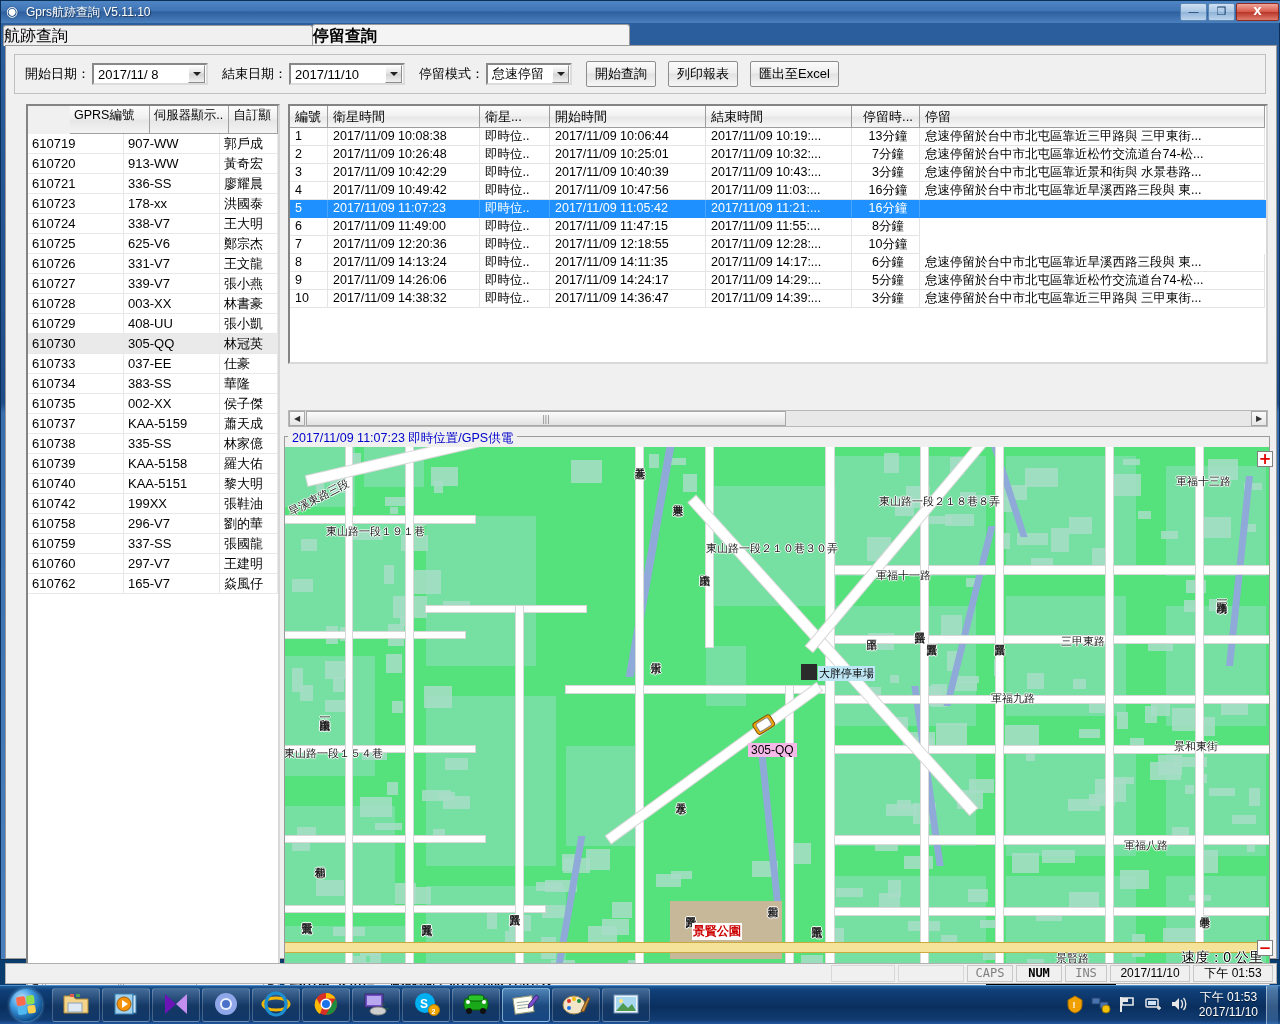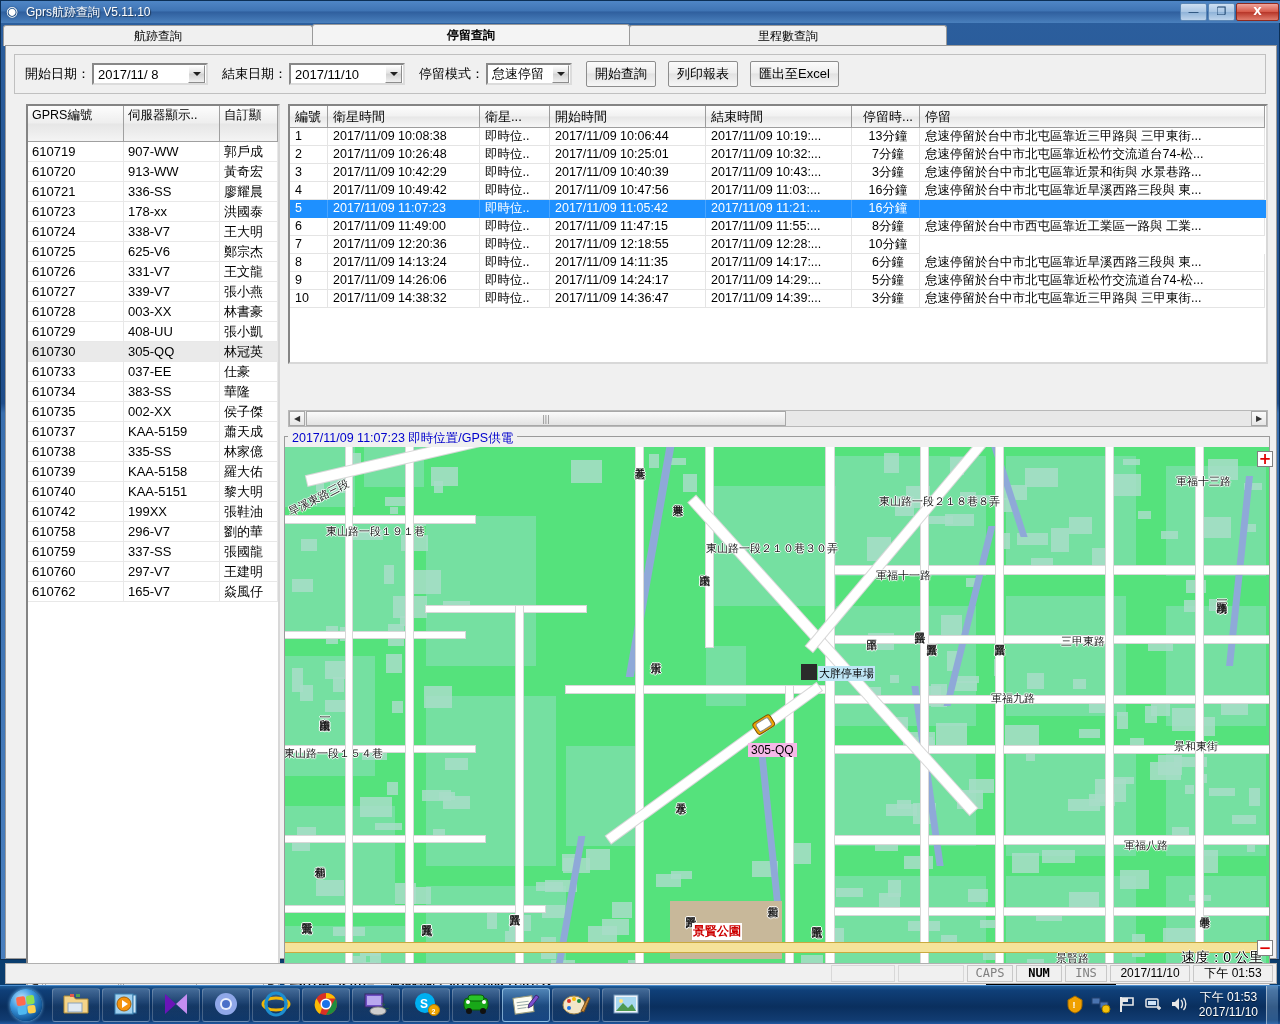--- a/index.html
+++ b/index.html
@@ -49,22 +49,22 @@
     background: linear-gradient(to bottom, #f0a59c 0%, #d75a4a 48%, #b8372a 52%, #e07c6c 100%);
     border-color: #8e2a1e; color: #ffffff; font-weight: bold;
   }
 
   
   #tabstrip {
     position: absolute; left: 2px; top: 23px; width: 1276px; height: 22px;
     display: flex; align-items: flex-end;
   }
   .tab {
-    height: 21px; line-height: 20px; text-align: center;
-    font-size: 12px; color: #000;
+    height: 21px; line-height: 20px; 
+    font-size: 16px; color: #000;
     background: #f0f0f0;
     border: 1px solid #9a9a9a; border-bottom: none;
     border-radius: 3px 3px 0 0;
     margin-right: -1px;
     margin-top: 48px;
   }
   .tab.active { font-weight: bold; background: #f4f4f4; height: 22px; line-height: 21px; }
 
   
   #client {
@@ -103,21 +103,21 @@
     background: linear-gradient(to bottom,#fbfbfb,#eeeeee 45%,#e2e2e2 50%,#f6f6f6);
     border: 1px solid #8d8d8d; border-radius: 2px;
     margin-right: 12px; white-space: nowrap; line-height: 24px; text-align:center;
   }
 
   
   #left-panel {
     position: absolute; left: 20px; top: 58px; width: 254px; height: 890px;
     border: 2px inset #d8d8d8; background: #ffffff; overflow: hidden;
   }
-  .lgrid-head { display: flex; height: 36px; background: #f0f0f0; }
+  .lgrid-head { display: flex; height: 28px; background: #f0f0f0; padding-left: 42px; }
   .lgrid-head .cell {
     font-size: 12.5px; color: #000; line-height: 19px; padding-left: 4px;
     background: linear-gradient(to bottom,#fdfdfd,#eeeeee 48%,#e6e6e6 52%,#f4f4f4);
     border-right: 1px solid #a0a0a0; border-bottom: 1px solid #a0a0a0;
     overflow: hidden; white-space: nowrap;
   }
   .lrow { display: flex; height: 20px; border-bottom: 1px solid #e8e8e8; }
   .lrow.sel { background: #eaeaea; }
   .lrow .cell {
     font-size: 13px; color: #000; line-height: 19px; padding-left: 4px;
@@ -339,21 +339,20 @@
     <div id="win-buttons">
       <div class="win-btn">—</div>
       <div class="win-btn">❐</div>
       <div class="win-btn close">X</div>
     </div>
   </div>
 
   <div id="tabstrip">
       <div class="tab" style="width: 310px;"><span>航跡查詢</span></div>
       <div class="tab active" style="width: 318px;"><span>停留查詢</span></div>
-      <div class="tab" style="width: 318px;"><span>里程數查詢</span></div>
     </div>
 
   <div id="client">
 
     <div id="toolbar">
       <span class="tb-label">開始日期：</span>
       <div class="combo date">
         <span class="val">2017/11/ 8</span>
         <span class="arrow"></span>
       </div>
@@ -557,21 +556,20 @@
             <div class="cell g-et">2017/11/09 11:21:...</div>
             <div class="cell g-dur">16分鐘</div>
           </div>
           <div class="grow">
             <div class="cell g-no">6</div>
             <div class="cell g-sat">2017/11/09 11:49:00</div>
             <div class="cell g-typ">即時位..</div>
             <div class="cell g-st">2017/11/09 11:47:15</div>
             <div class="cell g-et">2017/11/09 11:55:...</div>
             <div class="cell g-dur">8分鐘</div>
-            <div class="cell g-desc">怠速停留於台中市西屯區靠近工業區一路與 工業...</div>
           </div>
           <div class="grow">
             <div class="cell g-no">7</div>
             <div class="cell g-sat">2017/11/09 12:20:36</div>
             <div class="cell g-typ">即時位..</div>
             <div class="cell g-st">2017/11/09 12:18:55</div>
             <div class="cell g-et">2017/11/09 12:28:...</div>
             <div class="cell g-dur">10分鐘</div>
           </div>
           <div class="grow">

